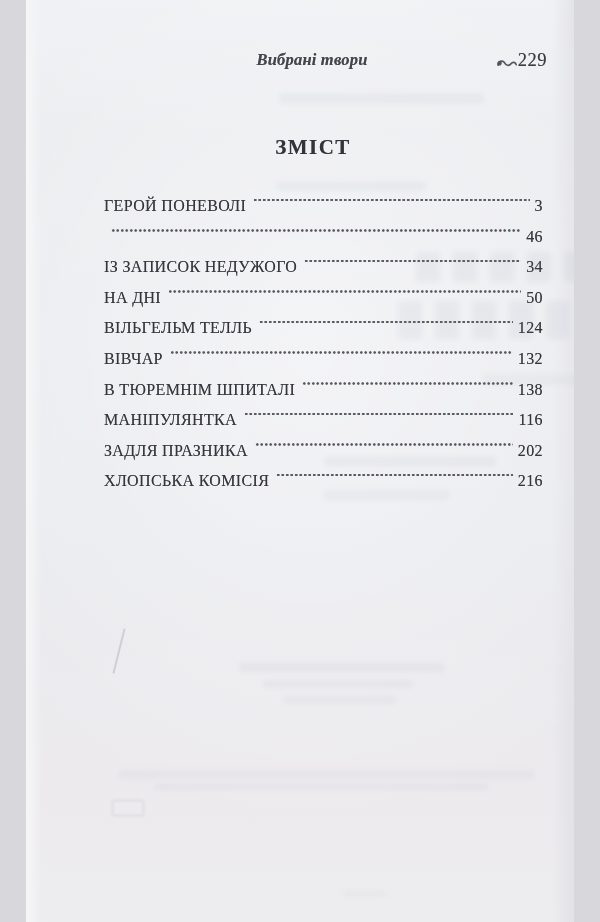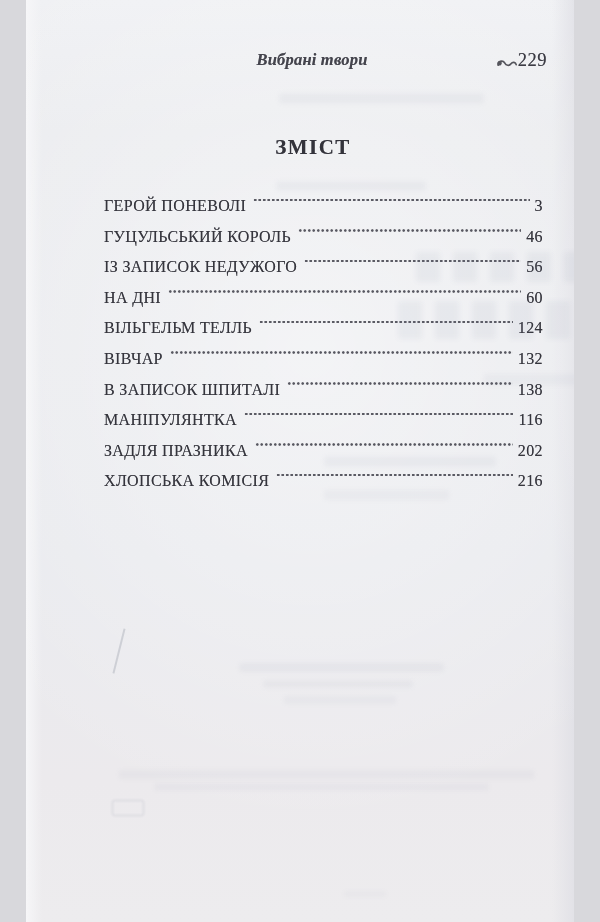--- a/index.html
+++ b/index.html
@@ -120,46 +120,45 @@
 
   <div class="toc-title txt">ЗМІСТ</div>
 
   <div class="toc">
     <div class="toc-row">
       <span class="t txt">ГЕРОЙ ПОНЕВОЛІ</span>
       <span class="leader"></span>
       <span class="p txt">3</span>
     </div>
     <div class="toc-row">
-      <span class="t txt">ГУЦУЛЬСЬКИЙ КОРОЛЬ</span>
       <span class="leader"></span>
       <span class="p txt">46</span>
     </div>
     <div class="toc-row">
       <span class="t txt">ІЗ ЗАПИСОК НЕДУЖОГО</span>
       <span class="leader"></span>
-      <span class="p txt">56</span>
+      <span class="p txt">34</span>
     </div>
     <div class="toc-row">
       <span class="t txt">НА ДНІ</span>
       <span class="leader"></span>
-      <span class="p txt">60</span>
+      <span class="p txt">50</span>
     </div>
     <div class="toc-row">
       <span class="t txt">ВІЛЬГЕЛЬМ ТЕЛЛЬ</span>
       <span class="leader"></span>
       <span class="p txt">124</span>
     </div>
     <div class="toc-row">
       <span class="t txt">ВІВЧАР</span>
       <span class="leader"></span>
       <span class="p txt">132</span>
     </div>
     <div class="toc-row">
-      <span class="t txt">В ЗАПИСОК ШПИТАЛІ</span>
+      <span class="t txt">В ТЮРЕМНІМ ШПИТАЛІ</span>
       <span class="leader"></span>
       <span class="p txt">138</span>
     </div>
     <div class="toc-row">
       <span class="t txt">МАНІПУЛЯНТКА</span>
       <span class="leader"></span>
       <span class="p txt">116</span>
     </div>
     <div class="toc-row">
       <span class="t txt">ЗАДЛЯ ПРАЗНИКА</span>

